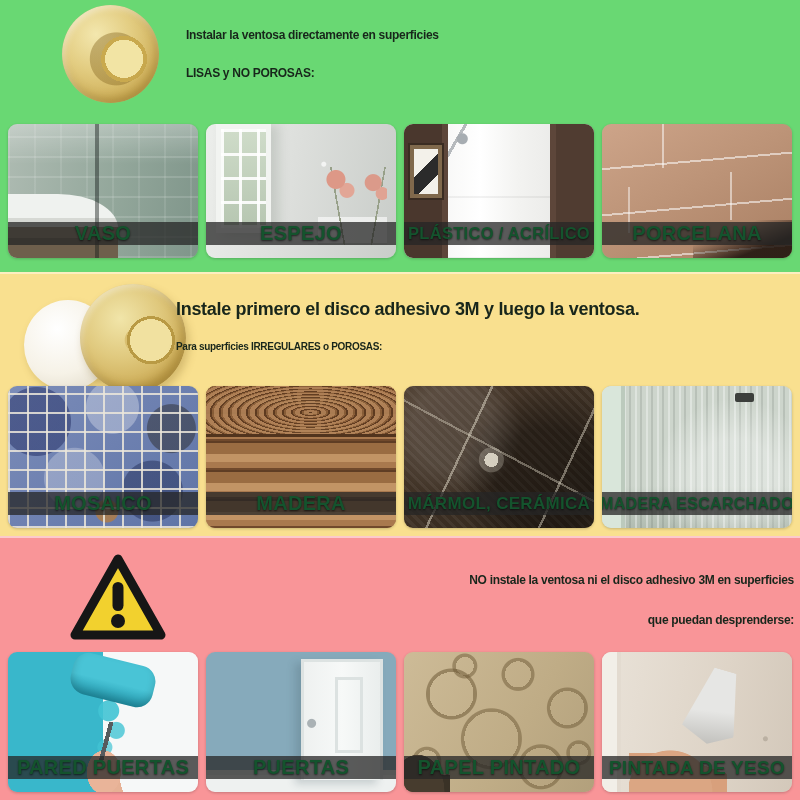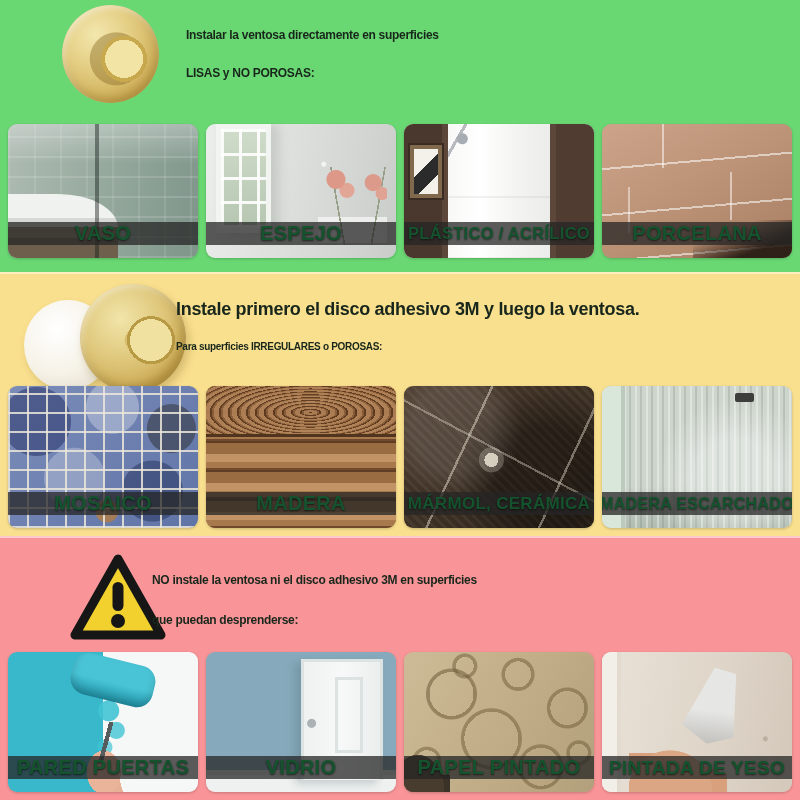--- a/index.html
+++ b/index.html
@@ -3,21 +3,21 @@
 <meta charset="utf-8">
 <style>
   html,body{margin:0;padding:0;background:#ffffff;}
   .page{position:relative;width:800px;height:800px;overflow:hidden;
         font-family:"Liberation Sans", sans-serif;}
 
   
   .sec{position:absolute;left:0;width:800px;}
   .sec-green{top:0;height:304px;background:#69d873;}
   .sec-yellow{top:272px;height:264px;background:#f9e08f;box-shadow:inset 0 2px 0 rgba(255,255,255,.45);}
-  .sec-pink{top:536px;height:264px;background:#f99598;box-shadow:inset 0 2px 0 rgba(255,255,255,.5);}
+  .sec-pink{top:536px;height:264px;background:#f99598;box-shadow:inset 0 2px 0 rgba(255,255,255,.5);text-align:right;}
 
   
   .heading{position:absolute;color:#18261b;font-weight:700;}
   .sec-green  .heading{left:186px;top:16px;width:604px;}
   .sec-yellow .heading{left:176px;top:18px;width:616px;}
   .sec-pink   .heading{left:152px;top:24px;width:642px;}
   .hline{white-space:nowrap;font-size:24px;line-height:38px;letter-spacing:-0.3px;}
   .sec-pink .hline{line-height:40px;}
 
   
@@ -284,21 +284,21 @@
     <div class="row">
       <figure class="card">
         <div class="art art-painted-wall"></div>
         <figcaption class="band">
           <span class="band-label fit">PARED PUERTAS</span>
         </figcaption>
       </figure>
       <figure class="card">
         <div class="art art-door"></div>
         <figcaption class="band">
-          <span class="band-label fit">VIDRIO</span>
+          <span class="band-label fit">PUERTAS</span>
         </figcaption>
       </figure>
       <figure class="card">
         <div class="art art-wallpaper"></div>
         <figcaption class="band">
           <span class="band-label fit">PAPEL PINTADO</span>
         </figcaption>
       </figure>
       <figure class="card">
         <div class="art art-drywall"></div>

